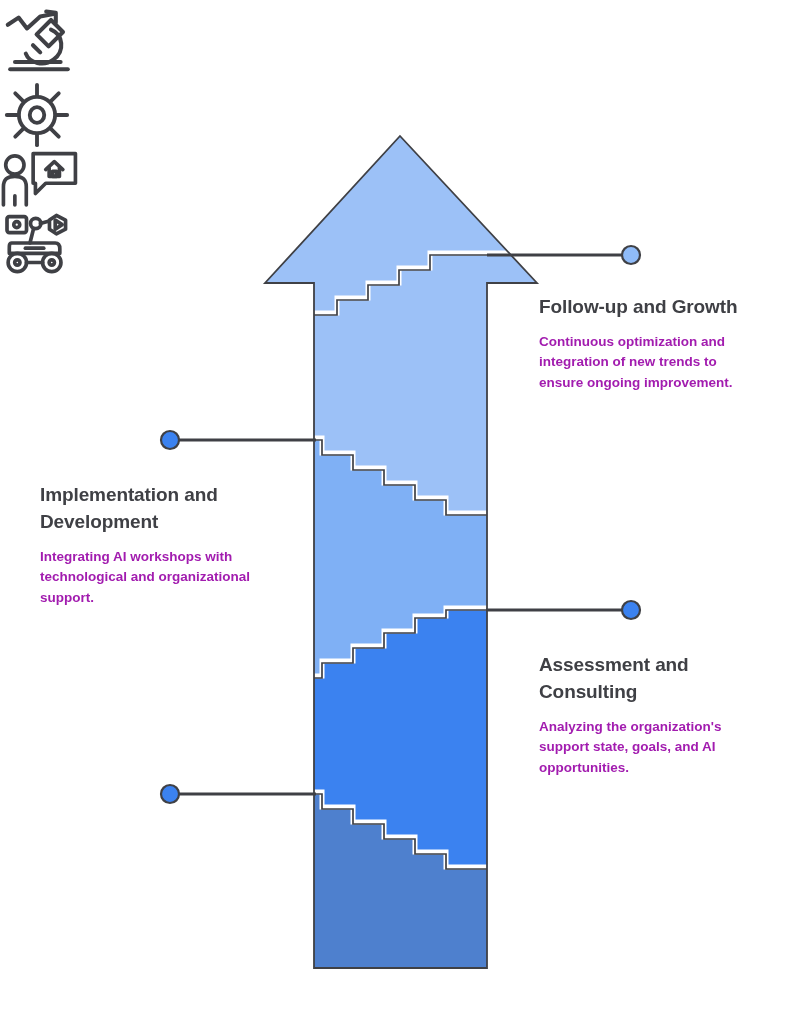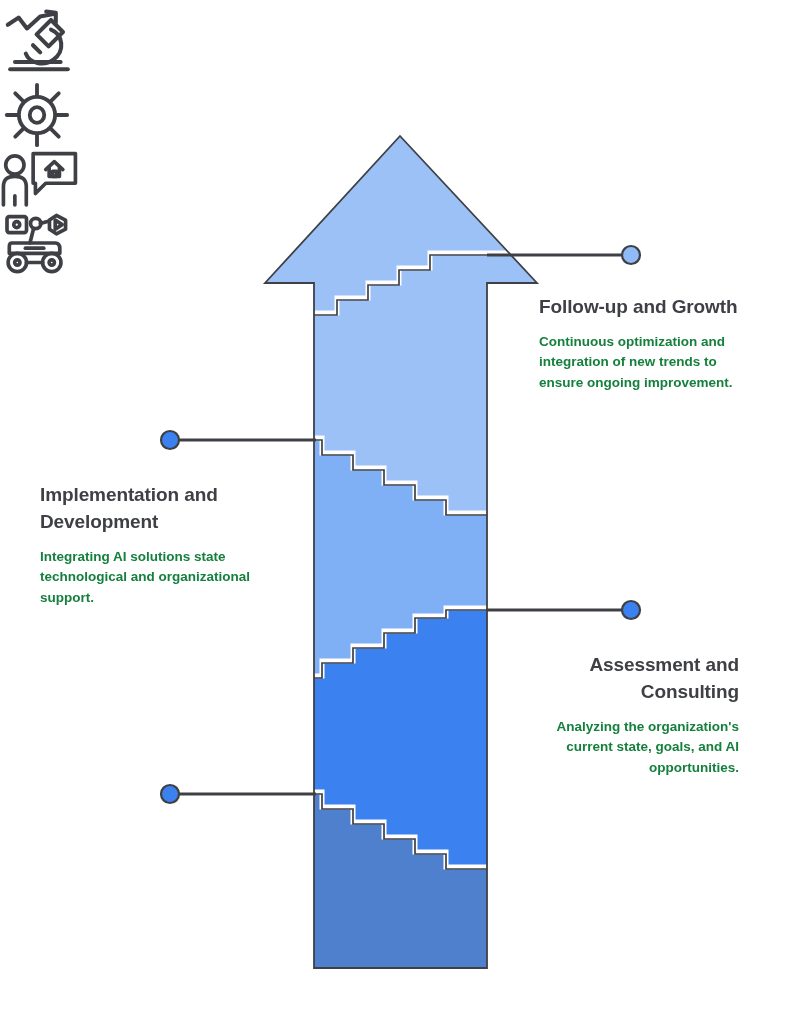--- a/index.html
+++ b/index.html
@@ -10,34 +10,34 @@
   }
   #stage{position:absolute;left:0;top:8px;width:789px;height:1024px;}
   #arrow-svg{position:absolute;left:0;top:0;width:801px;height:1024px;}
 
   .callout{position:absolute;}
   .callout .title{
     font-size:19px;font-weight:bold;color:#3f4045;line-height:1.42;
     letter-spacing:-0.1px;margin:0;
   }
   .callout .desc{
-    font-size:13.5px;font-weight:bold;color:#15803d;line-height:1.52;
+    font-size:13.5px;font-weight:bold;color:#a21caf;line-height:1.52;
     margin:0;padding-top:11px;
   }
   .right-block{text-align:left;}
   .left-block{}
 
   
   #callout-followup{left:539px;top:286px;width:210px;}
   #icon-followup{left:505px;top:175px;width:78px;height:72px;}
 
   #callout-implementation{left:40px;top:474px;width:222px;}
   #icon-implementation{left:200px;top:356px;width:74px;height:70px;}
 
-  #callout-assessment{left:539px;top:644px;width:200px;text-align:right;}
+  #callout-assessment{left:539px;top:644px;width:200px;}
   #icon-assessment{left:524px;top:533px;width:80px;height:62px;}
 
   #callout-awareness{left:40px;top:829px;width:222px;}
   #icon-awareness{left:200px;top:714px;width:76px;height:62px;}
 
   .ico-svg{display:block;width:100%;height:100%;}
 </style>
 </head>
 <body>
 
@@ -117,37 +117,37 @@
       <line x1="5" y1="29" x2="14" y2="29"></line>
       <line x1="46" y1="29" x2="55" y2="29"></line>
       <line x1="12" y1="11" x2="18.5" y2="17.5"></line>
       <line x1="41.5" y1="40.5" x2="48" y2="47"></line>
       <line x1="48" y1="11" x2="41.5" y2="17.5"></line>
       <line x1="18.5" y1="40.5" x2="12" y2="47"></line>
     </svg>
   </div>
   <div class="callout left-block" id="callout-implementation">
     <p class="title">Implementation and Development</p>
-    <p class="desc">Integrating AI solutions state technological and organizational support.</p>
+    <p class="desc">Integrating AI workshops with technological and organizational support.</p>
   </div>
 
   <div class="icon" id="icon-assessment">
     <svg class="ico-svg" viewBox="0 0 70 54" fill="none" stroke="#3f4045" stroke-width="3.2" stroke-linecap="round" stroke-linejoin="round">
       <circle cx="13" cy="13" r="8"></circle>
       <path d="M3,48 L3,32 C3,25 7,23 13,23 C19,23 23,25 23,32 L23,48"></path>
       <line x1="13" y1="40" x2="13" y2="48"></line>
       <path d="M29,3 L66,3 L66,29 L40,29 L31,38 L31,29 L29,29 Z"></path>
       <polyline points="40,17 47.5,10 55,17"></polyline>
       <path d="M43,15.5 L43,23 L52,23 L52,15.5"></path>
       <rect x="46" y="18.5" width="3.5" height="4.5"></rect>
     </svg>
   </div>
   <div class="callout right-block" id="callout-assessment">
     <p class="title">Assessment and Consulting</p>
-    <p class="desc">Analyzing the organization's current state, goals, and AI opportunities.</p>
+    <p class="desc">Analyzing the organization's support state, goals, and AI opportunities.</p>
   </div>
 
   <div class="icon" id="icon-awareness">
     <svg class="ico-svg" viewBox="0 0 66 54" fill="none" stroke="#3f4045" stroke-width="3.2" stroke-linecap="round" stroke-linejoin="round">
       <rect x="6" y="4" width="17" height="14" rx="2"></rect>
       <circle cx="14.5" cy="11" r="2.6"></circle>
       <circle cx="31" cy="10" r="4.5"></circle>
       <path d="M35,10 L42,8"></path>
       <path d="M49,3 L57,7 L57,15 L49,19 L43,15 L43,7 Z"></path>
       <path d="M48,7 L54,11 L48,15 Z"></path>

